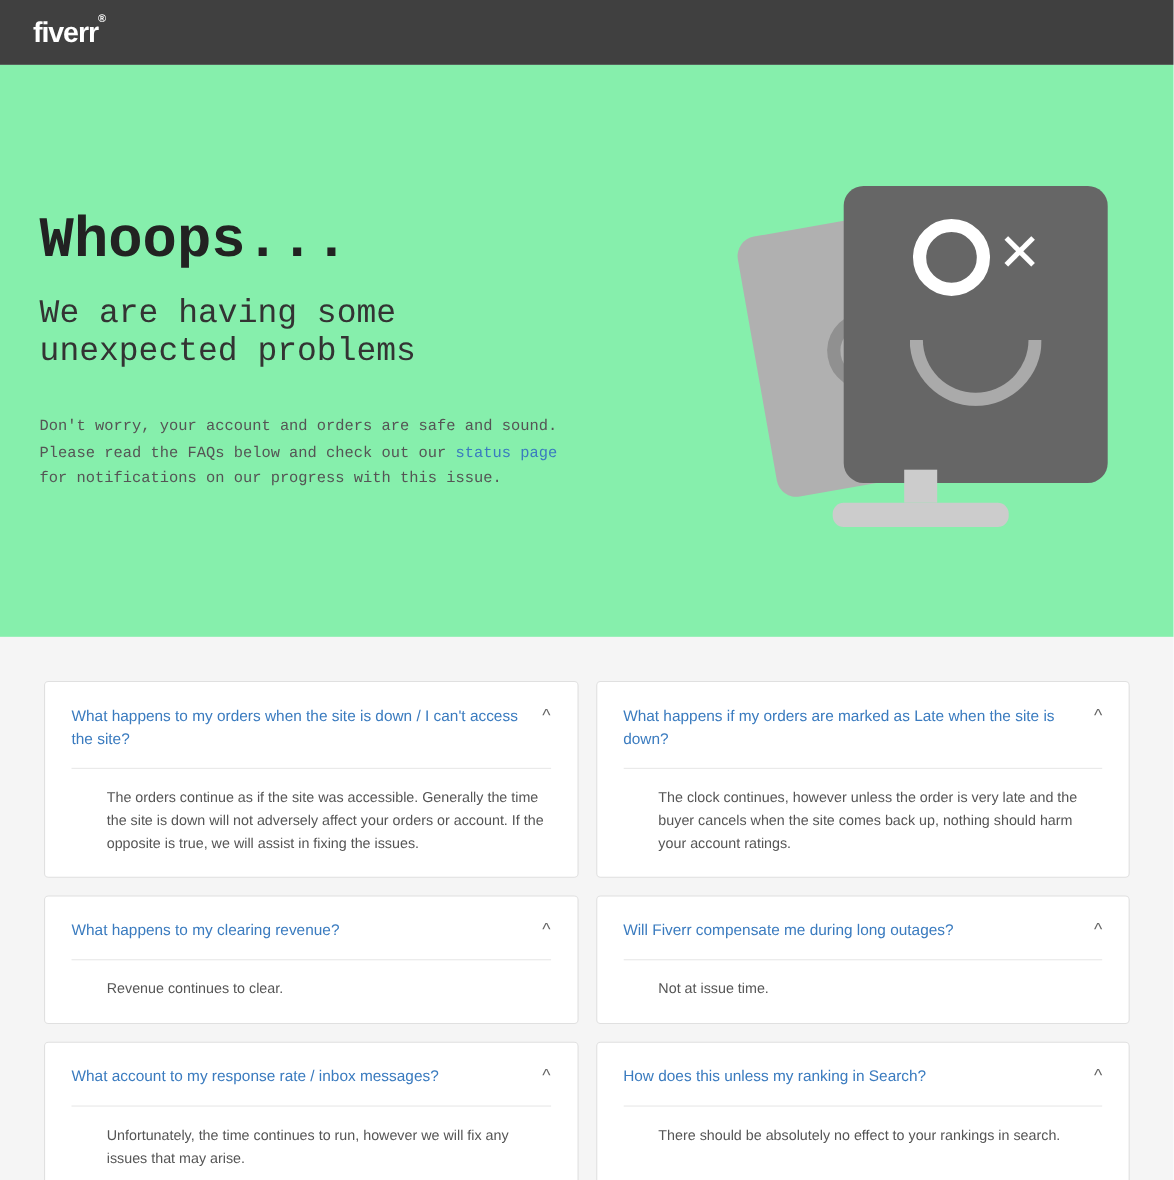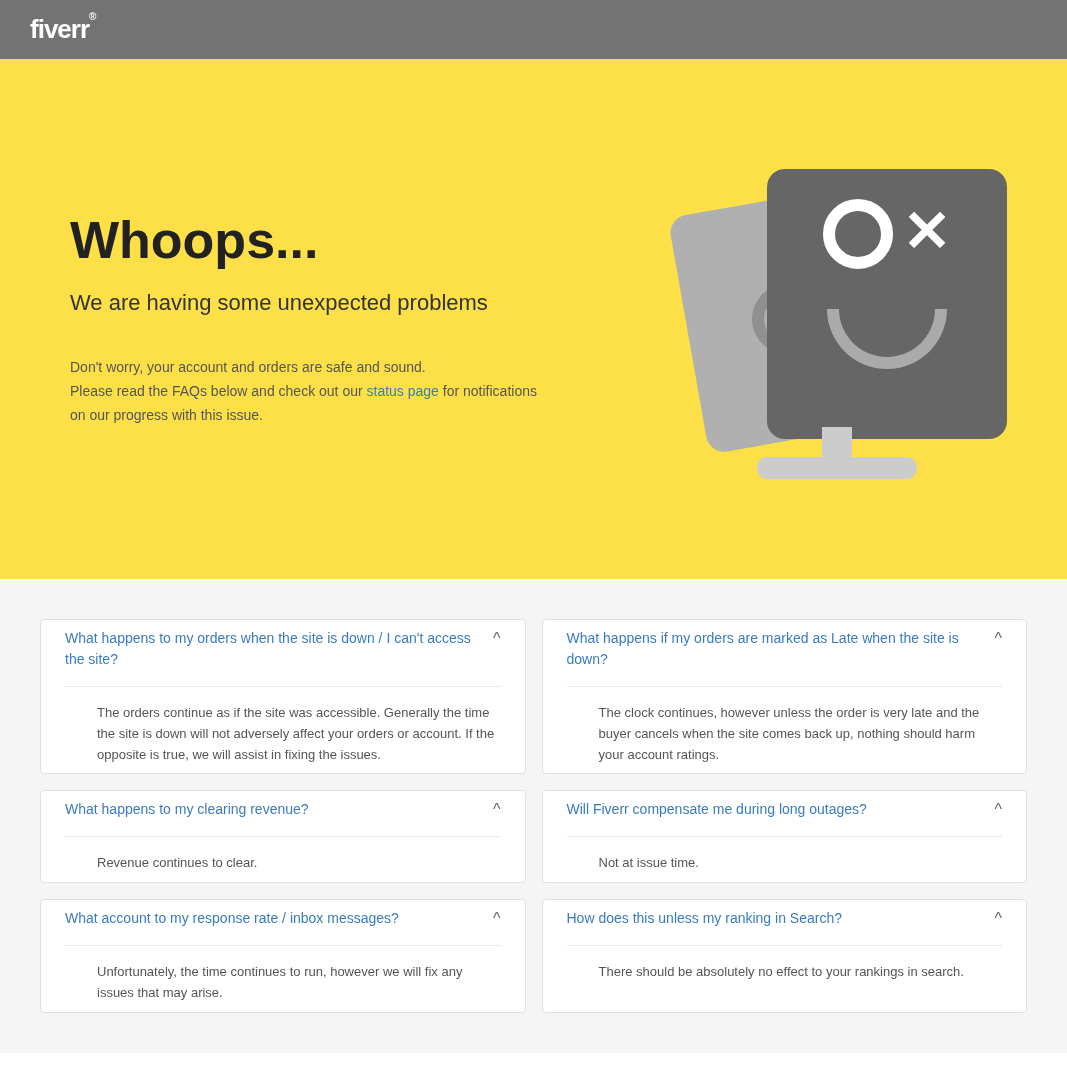--- a/index.html
+++ b/index.html
@@ -1,20 +1,20 @@
 <!DOCTYPE html>
 <html><head>
   <meta charset="utf-8">
   <style>
     * { margin: 0; padding: 0; box-sizing: border-box; }
     body { font-family: Arial, sans-serif; background: #fff; color: #333; }
 
     
     .header {
-      background: #737373;
+      background: #404040;
       padding: 14px 30px;
       display: flex;
       align-items: center;
     }
     .fiverr-logo {
       color: #fff;
       font-size: 26px;
       font-weight: bold;
       letter-spacing: -1px;
     }
@@ -22,35 +22,36 @@
       font-size: 10px;
       top: -8px;
       position: relative;
     }
 
     
     .hero {
       display: flex;
       align-items: center;
       justify-content: space-between;
-      padding: 60px 60px 60px 70px;
-      background: #fde047;
+      padding: 60px 60px 60px 36px;
+      background: #86efac;
       min-height: 520px;
+      font-family: Liberation Mono, monospace;
     }
     .hero-text {
       max-width: 480px;
     }
     .hero-title {
       font-size: 52px;
       font-weight: bold;
       color: #222;
       margin-bottom: 20px;
     }
     .hero-subtitle {
-      font-size: 22px;
+      font-size: 30px;
       color: #333;
       margin-bottom: 40px;
       font-weight: 400;
     }
     .hero-body {
       font-size: 14px;
       line-height: 1.7;
       color: #555;
     }
     .hero-body a {
@@ -160,21 +161,21 @@
     }
     .faq-grid {
       display: grid;
       grid-template-columns: 1fr 1fr;
       gap: 16px;
     }
     .faq-card {
       background: #fff;
       border: 1px solid #e0e0e0;
       border-radius: 4px;
-      padding: 8px 24px;
+      padding: 20px 24px;
     }
     .faq-question-row {
       display: flex;
       justify-content: space-between;
       align-items: flex-start;
       gap: 10px;
       margin-bottom: 16px;
     }
     .faq-question {
       font-size: 14px;

